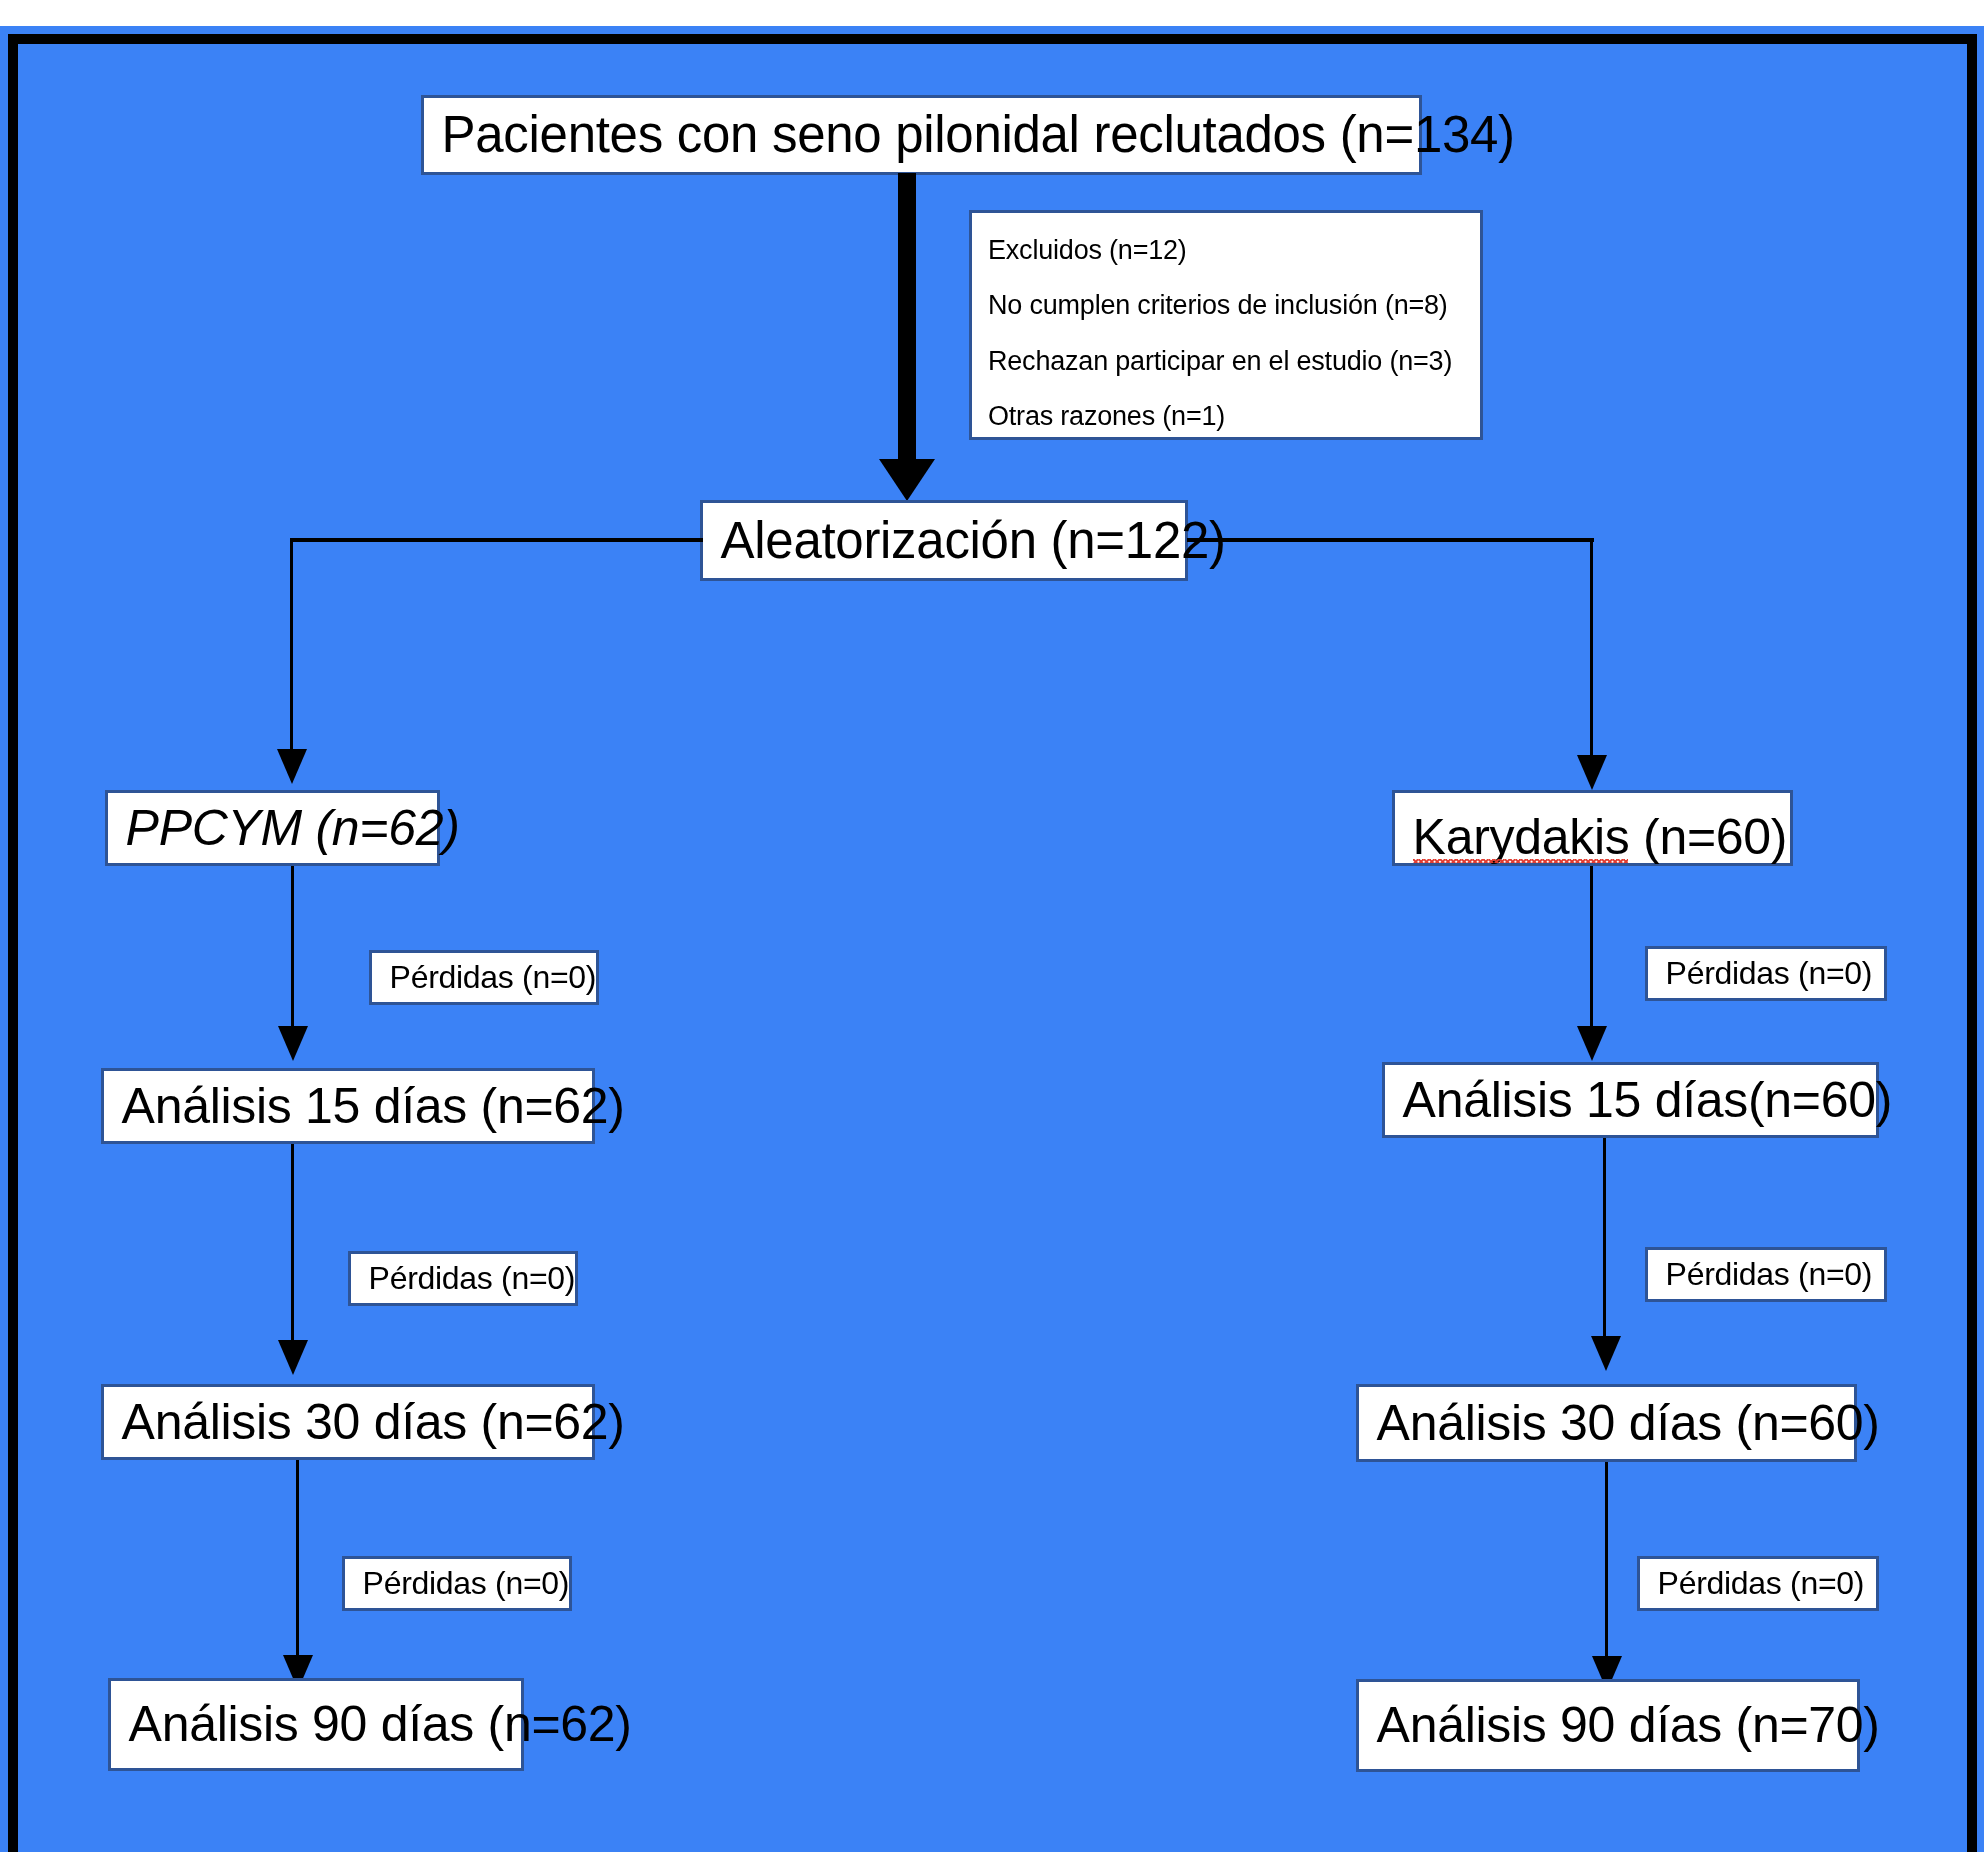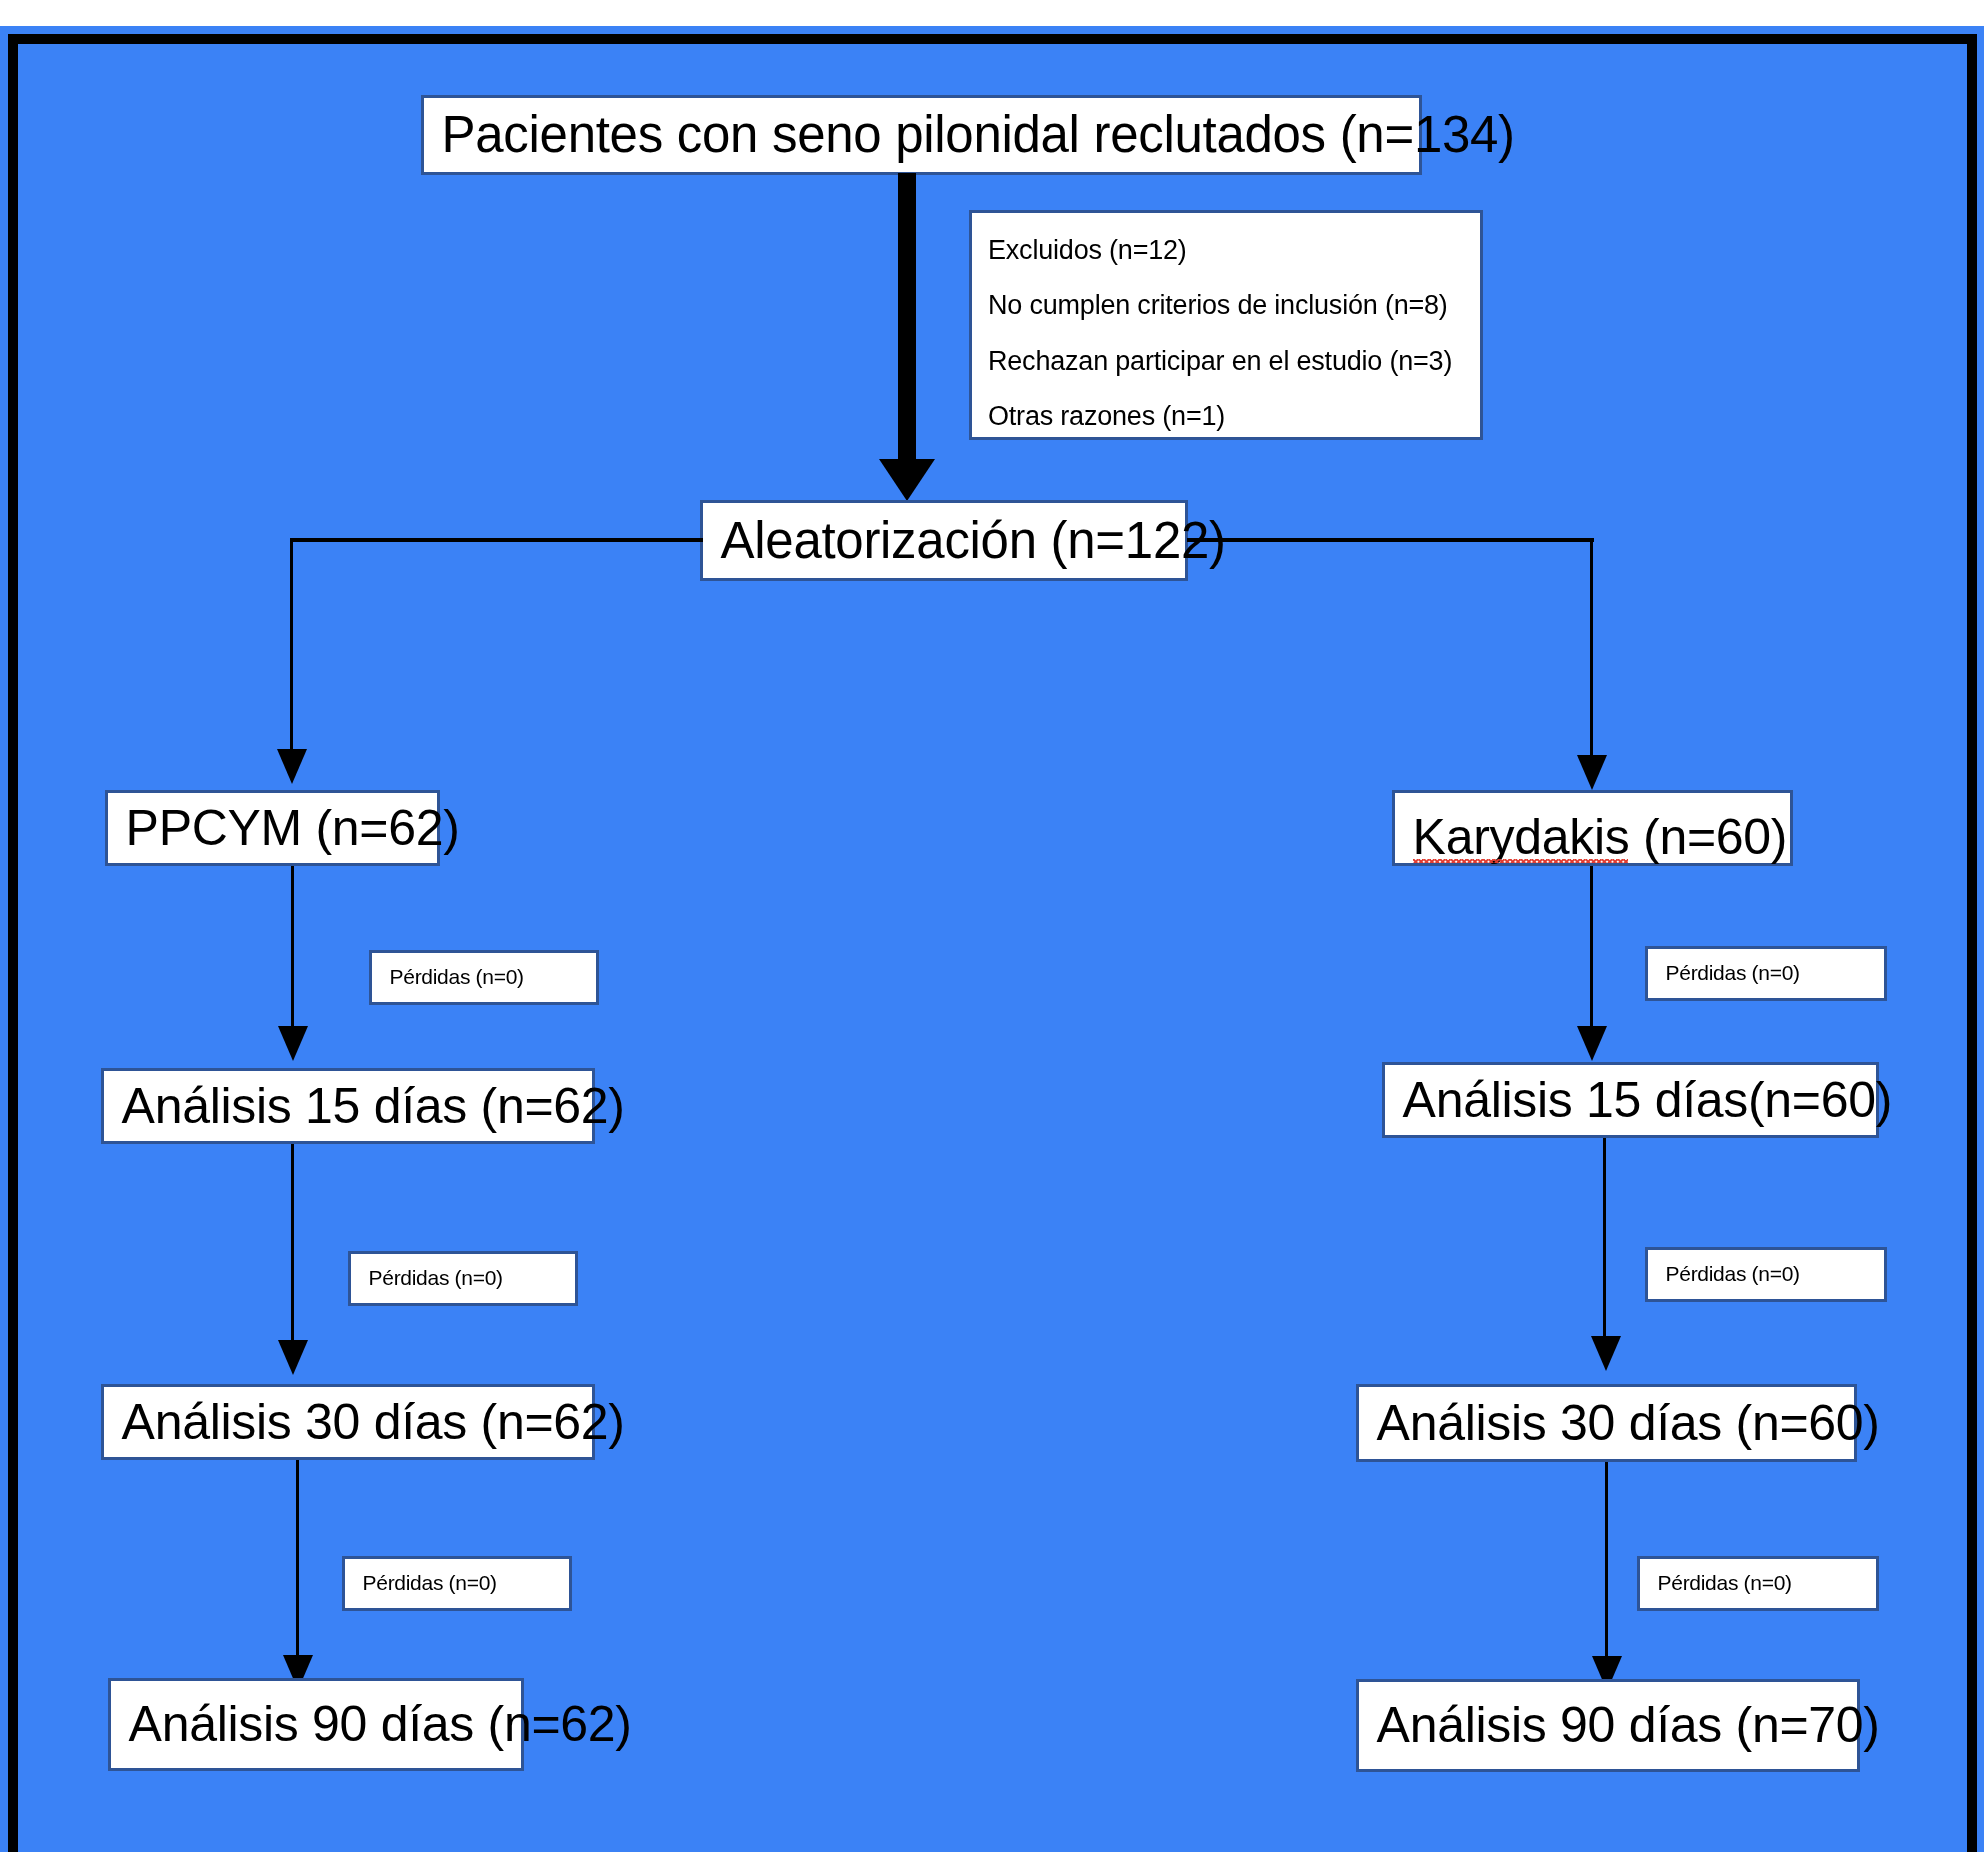--- a/index.html
+++ b/index.html
@@ -49,21 +49,21 @@
   }
   .node .lbl {
     display: inline-block;
     padding-left: 17.6px;
     font-weight: 400;
     letter-spacing: -0.3px;
   }
 
   .node.big  .lbl { font-size: 51px; }
   .node.mid  .lbl { font-size: 50px; }
-  .node.small .lbl { font-size: 21px; }
+  .node.small .lbl { font-size: 32px; }
   .node.list { display: block; padding: 23px 0 0 0; white-space: normal; }
   .node.list .row {
     font-size: 27px;
     padding-left: 16px;
     margin: 0 0 27px 0;
     letter-spacing: -0.2px;
     white-space: nowrap;
   }
 
   
@@ -145,21 +145,21 @@
   </div>
 
   <div class="hline" style="left:290px; top:512px; width:413px;"></div>
   <div class="vline" style="left:290px; top:512px; height:216px;"></div>
   <div class="arrowhead" style="left:277px; top:723px;"></div>
 
   <div class="hline" style="left:1187px; top:512px; width:407px;"></div>
   <div class="vline" style="left:1590px; top:512px; height:223px;"></div>
   <div class="arrowhead" style="left:1577px; top:729px;"></div>
 
-  <div class="node mid" style="left:105px; top:764px; width:335px; height:76px;">
+  <div class="node mid" style="left:105px; top:764px; width:335px; height:76px;font-style:italic;">
     <span class="lbl">PPCYM (n=62)</span>
   </div>
 
   <div class="vline" style="left:291px; top:840px; height:168px;"></div>
   <div class="arrowhead" style="left:278px; top:1000px;"></div>
 
   <div class="node small" style="left:369px; top:924px; width:230px; height:55px;">
     <span class="lbl">Pérdidas (n=0)</span>
   </div>
 

